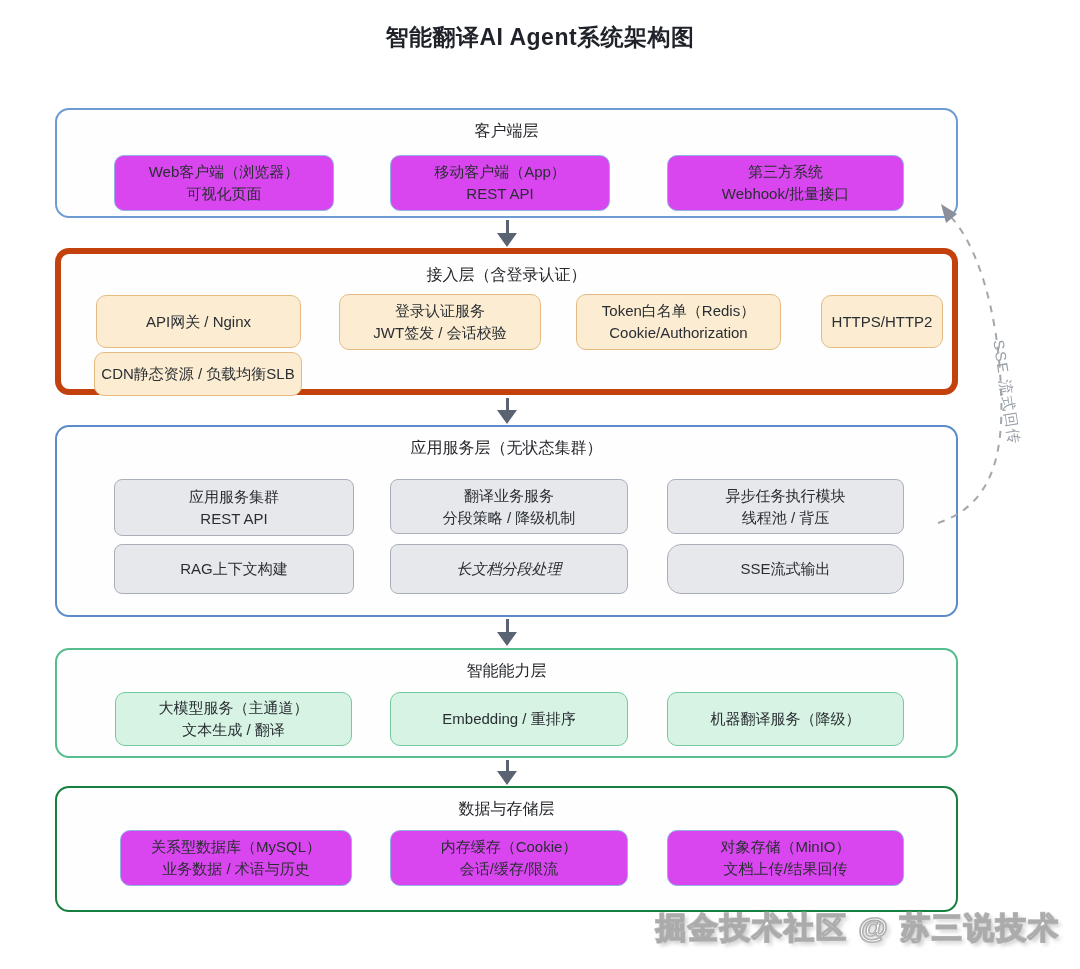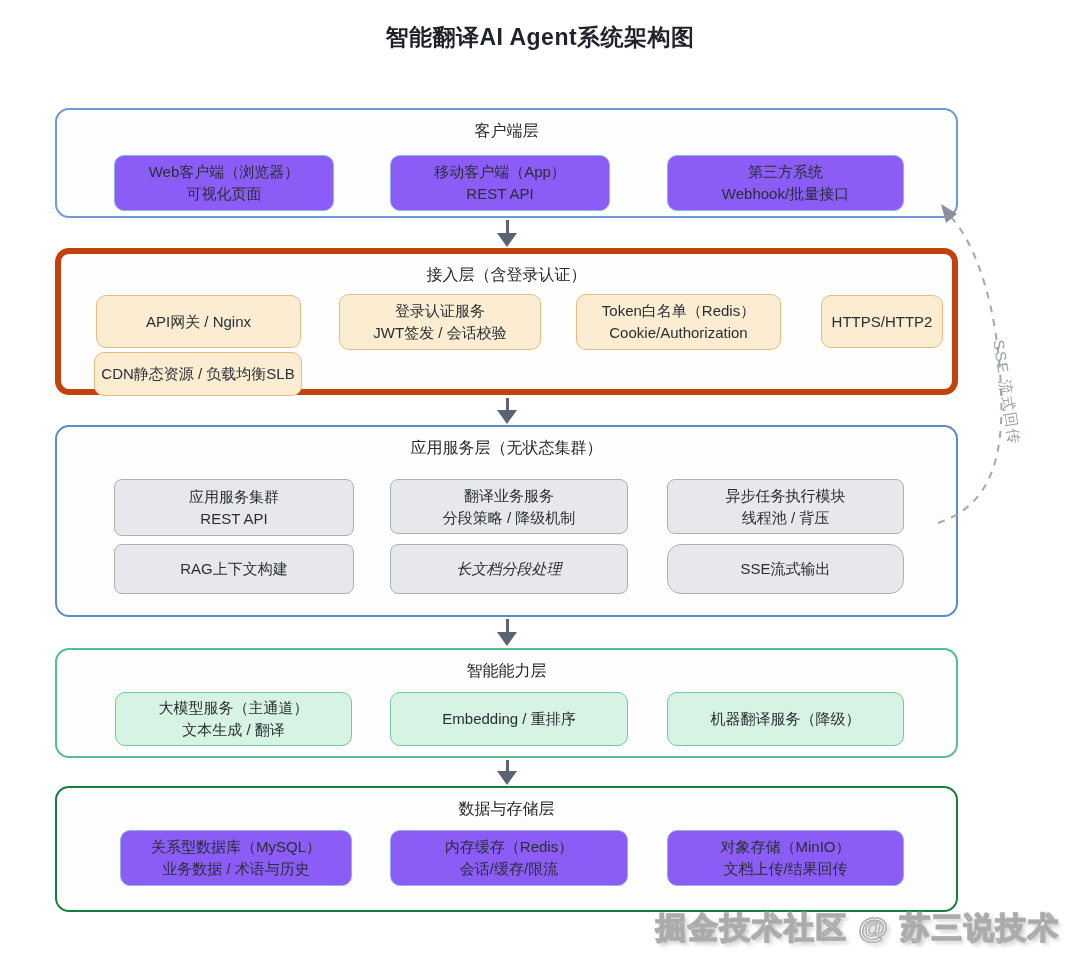--- a/index.html
+++ b/index.html
@@ -26,21 +26,21 @@
   .layer.access{border:6px solid #c2410c;}
   .layer.app{border:2px solid #5b8bc9;}
   .layer.ai{border:2px solid #55bd8e;}
   .layer.data{border:2px solid #15803d;}
   .node{
     position:absolute;box-sizing:border-box;
     display:flex;flex-direction:column;justify-content:center;align-items:center;
     font-size:15px;line-height:1.45;text-align:center;color:#2a2e33;
     border-radius:10px;
   }
-  .node.blue{background:#8b5cf6;border:1.5px solid #8fb4e3;}
+  .node.blue{background:#d946ef;border:1.5px solid #8fb4e3;}
   .node.orange{background:#fbecd2;border:1.5px solid #e5bb81;}
   .node.gray{background:#e6e8ec;border:1.5px solid #aab0ba;border-radius:8px;}
   .node.green{background:#d6f3e3;border:1.5px solid #74c99e;}
   .node-line{width:100%;}
   .flow-arrow{
     position:absolute;width:20px;display:flex;flex-direction:column;align-items:center;
     z-index:4;
   }
   .flow-arrow .arrow-stem{width:3px;flex:1;background:#5a6372;}
   .flow-arrow .arrow-head{
@@ -165,21 +165,21 @@
   <div class="arrow-head"></div>
 </div>
 
 <section class="layer data" style="top:786px;height:126px;">
   <div class="layer-title">数据与存储层</div>
   <div class="node blue" style="left:63px;top:42px;width:232px;height:56px;">
     <div class="node-line">关系型数据库（MySQL）</div>
     <div class="node-line">业务数据 / 术语与历史</div>
   </div>
   <div class="node blue" style="left:333px;top:42px;width:238px;height:56px;">
-    <div class="node-line">内存缓存（Redis）</div>
+    <div class="node-line">内存缓存（Cookie）</div>
     <div class="node-line">会话/缓存/限流</div>
   </div>
   <div class="node blue" style="left:610px;top:42px;width:237px;height:56px;">
     <div class="node-line">对象存储（MinIO）</div>
     <div class="node-line">文档上传/结果回传</div>
   </div>
 </section>
 
 <svg class="sse-overlay" viewBox="0 0 1080 969">
   <path d="M 938 523 C 992 505 1004 455 1001 390 C 998 308 976 242 949 215" stroke="#a3a7ae" stroke-width="2" stroke-dasharray="7 7" fill="none"></path>

